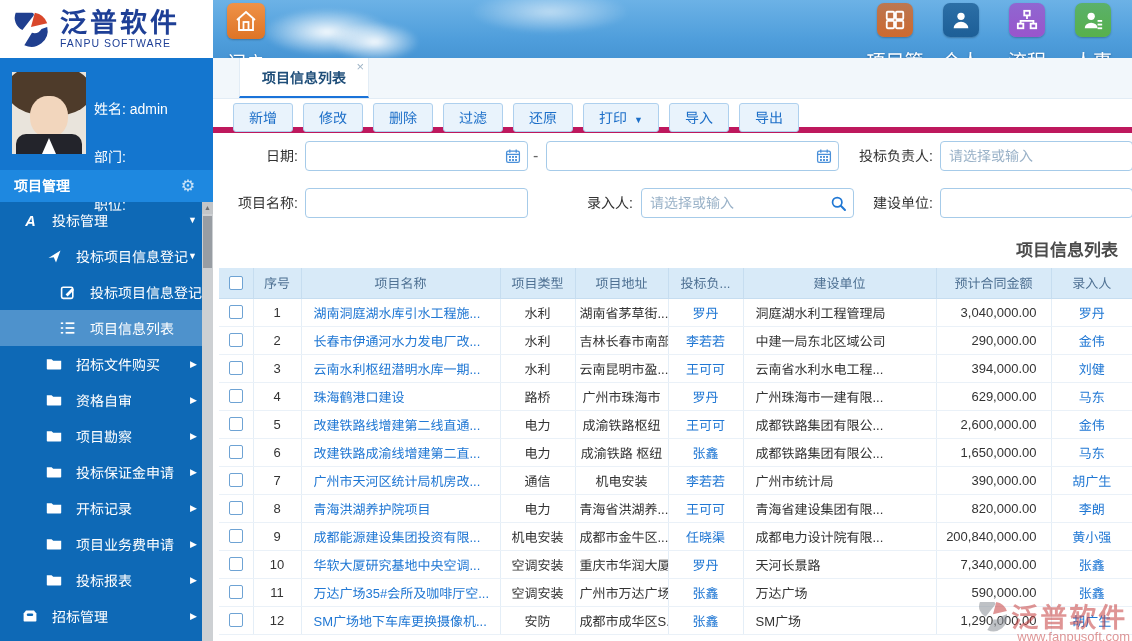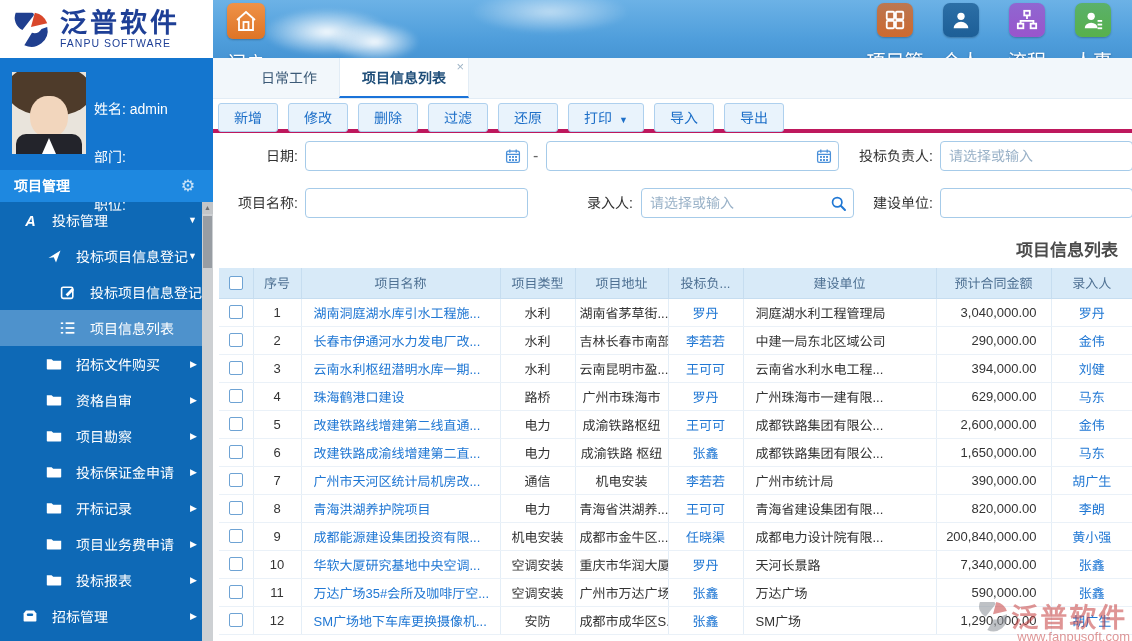--- a/index.html
+++ b/index.html
@@ -54,21 +54,21 @@
 
   
   .main{position:absolute;left:213px;top:58px;width:919px;height:583px;background:#fff;}
   .tabbar{position:absolute;left:0;top:0;width:919px;height:41px;background:#f2f7fb;border-bottom:1px solid #e2ecf5;
           display:flex;align-items:flex-end;padding-left:26px;}
   .tab{height:40px;line-height:40px;padding:0 22px;font-size:14px;color:#3c5a77;position:relative;cursor:pointer;}
   .tab.active{background:#fff;color:#1f4e79;font-weight:bold;border-left:1px solid #e2ecf5;border-right:1px solid #e2ecf5;
               border-bottom:2px solid #1a73d9;}
   .tab-close{position:absolute;top:2px;right:4px;font-size:13px;line-height:13px;color:#9fb4c6;font-weight:normal;cursor:pointer;}
 
-  .toolbar{position:absolute;left:0;top:41px;width:919px;height:34px;padding:4px 0 0 5px;border-bottom:4px solid #be185d;}
+  .toolbar{position:absolute;left:0;top:41px;width:919px;height:34px;padding:4px 0 0 20px;border-bottom:6px solid #be185d;}
   .tbtn{display:inline-block;margin-right:10px;padding:3px 15px 4px 15px;background:#e9f3fc;border:1px solid #aed0ee;
         border-radius:3px;color:#1d6fc8;font-size:14px;cursor:pointer;}
   .tbtn .caret{font-size:9px;margin-left:7px;}
 
   .filters{position:absolute;left:0;top:75px;width:919px;height:97px;}
   .fl{position:absolute;font-size:14px;color:#333;line-height:30px;text-align:right;}
   .fl-date{left:0;top:8px;width:85px;}
   .fl-leader{left:628px;top:8px;width:92px;}
   .fl-name{left:0;top:55px;width:85px;}
   .fl-recorder{left:348px;top:55px;width:72px;}
@@ -330,21 +330,20 @@
         </div>
       </div>
     <div class="sb-track">
       <div class="sb-arrow">▲</div>
       <div class="sb-thumb"></div>
     </div>
   </aside>
 
   <main class="main">
     <div class="tabbar" id="tabbar">
-        <div class="tab"><span>日常工作</span></div>
         <div class="tab active"><span>项目信息列表</span><span class="tab-close">×</span></div>
       </div>
     <div class="toolbar" id="toolbar"><button class="tbtn"><span>新增</span></button><button class="tbtn"><span>修改</span></button><button class="tbtn"><span>删除</span></button><button class="tbtn"><span>过滤</span></button><button class="tbtn"><span>还原</span></button><button class="tbtn"><span>打印</span><span class="caret">▼</span></button><button class="tbtn"><span>导入</span></button><button class="tbtn"><span>导出</span></button></div>
 
     <div class="filters">
       <div class="fl fl-date">日期:</div>
       <div class="fi fi-d1">
         <input value="" style="">
         <span class="icn">
           <svg viewBox="0 0 20 20" width="16" height="16">

